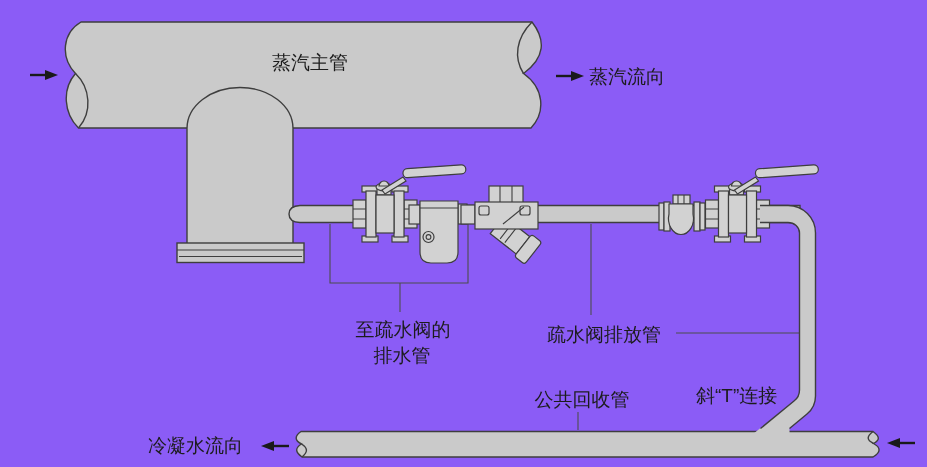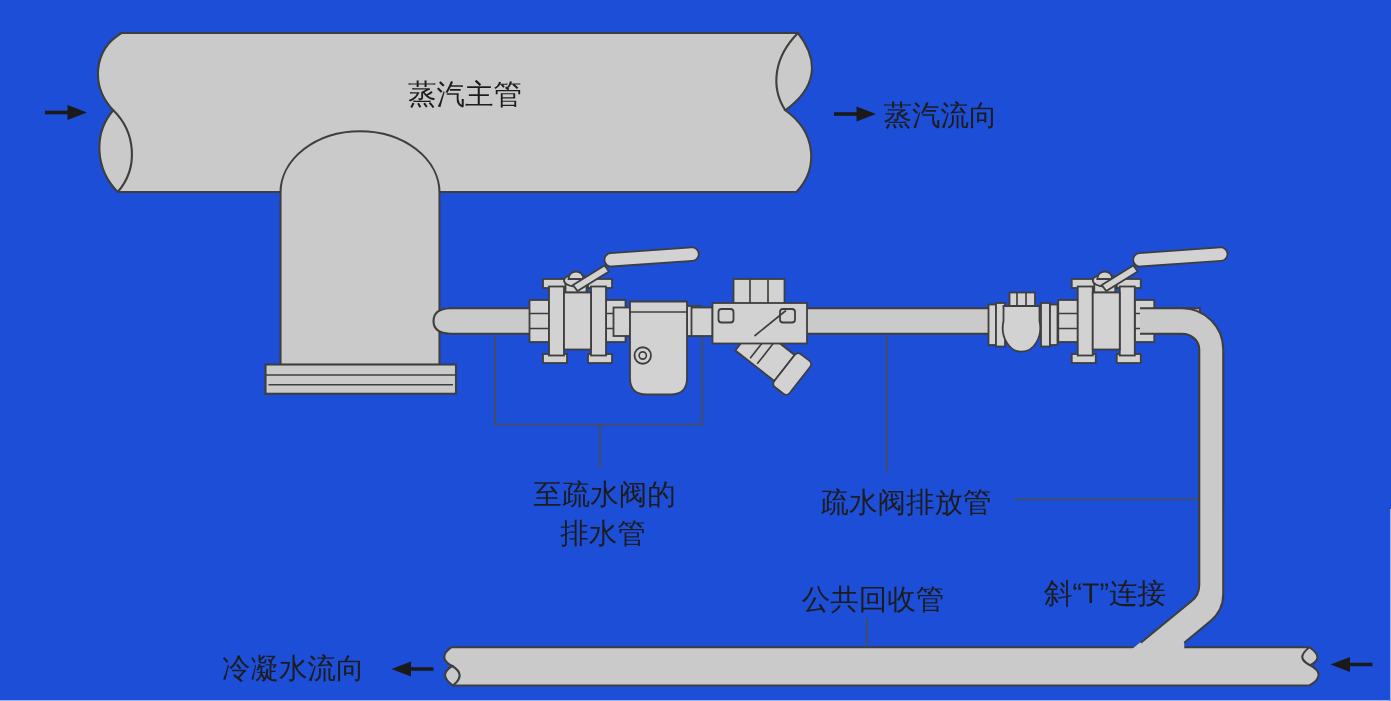--- a/index.html
+++ b/index.html
@@ -1,16 +1,16 @@
 <!DOCTYPE html>
 <html><head>
 <meta charset="utf-8">
 <style>
   html,body{margin:0;padding:0;background:#ffffff;}
-  .canvas{position:relative;width:927px;height:467px;background:#1d4ed8;overflow:hidden;
+  .canvas{position:relative;width:927px;height:467px;background:#8b5cf6;overflow:hidden;
           font-family:"Liberation Sans","DejaVu Sans",sans-serif;}
   svg{position:absolute;left:0;top:0;}
   .pipe{fill:#cacaca;stroke:#3e3e3e;stroke-width:1.4;}
   .pipefill{fill:#cacaca;stroke:none;}
   .fit{fill:#d2d2d2;stroke:#3e3e3e;stroke-width:1.2;}
   .ln{fill:none;stroke:#3e3e3e;stroke-width:1.4;}
   .lnthin{fill:none;stroke:#3e3e3e;stroke-width:1.1;}
   .leader{fill:none;stroke:#4d4d4d;stroke-width:1.1;}
   .arrowshaft{stroke:#1a1a1a;stroke-width:2.4;}
   .arrowhead{fill:#1a1a1a;stroke:none;}

